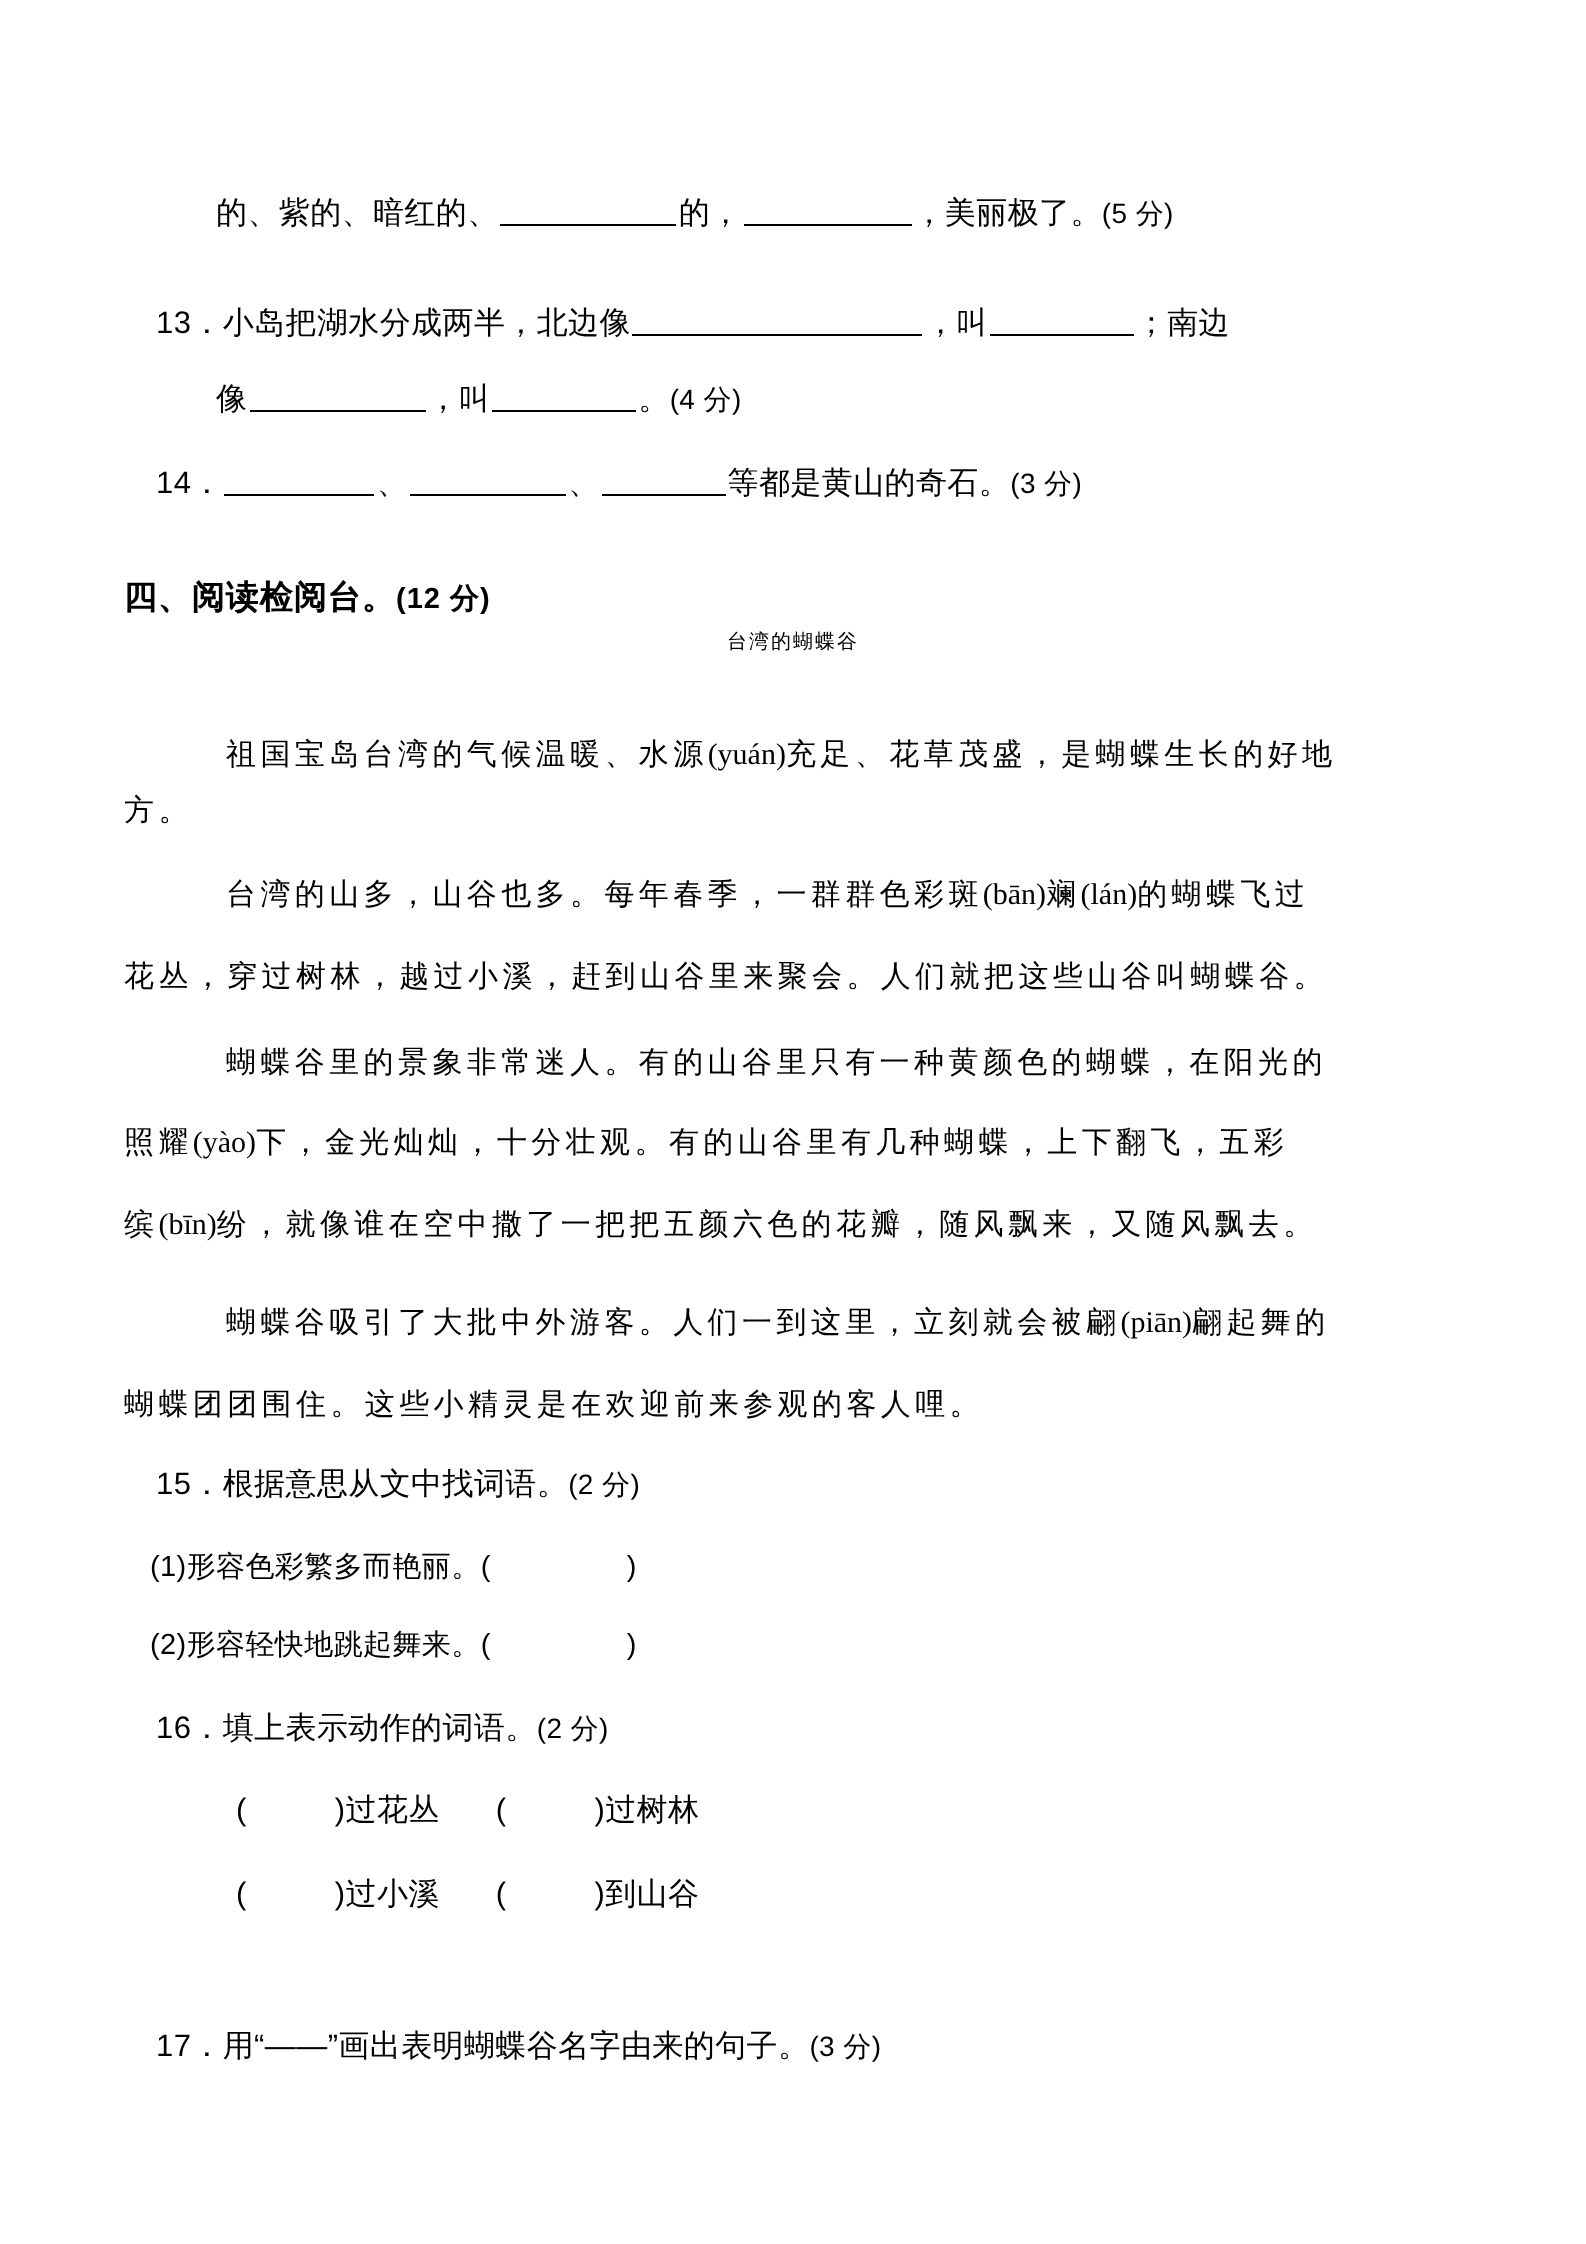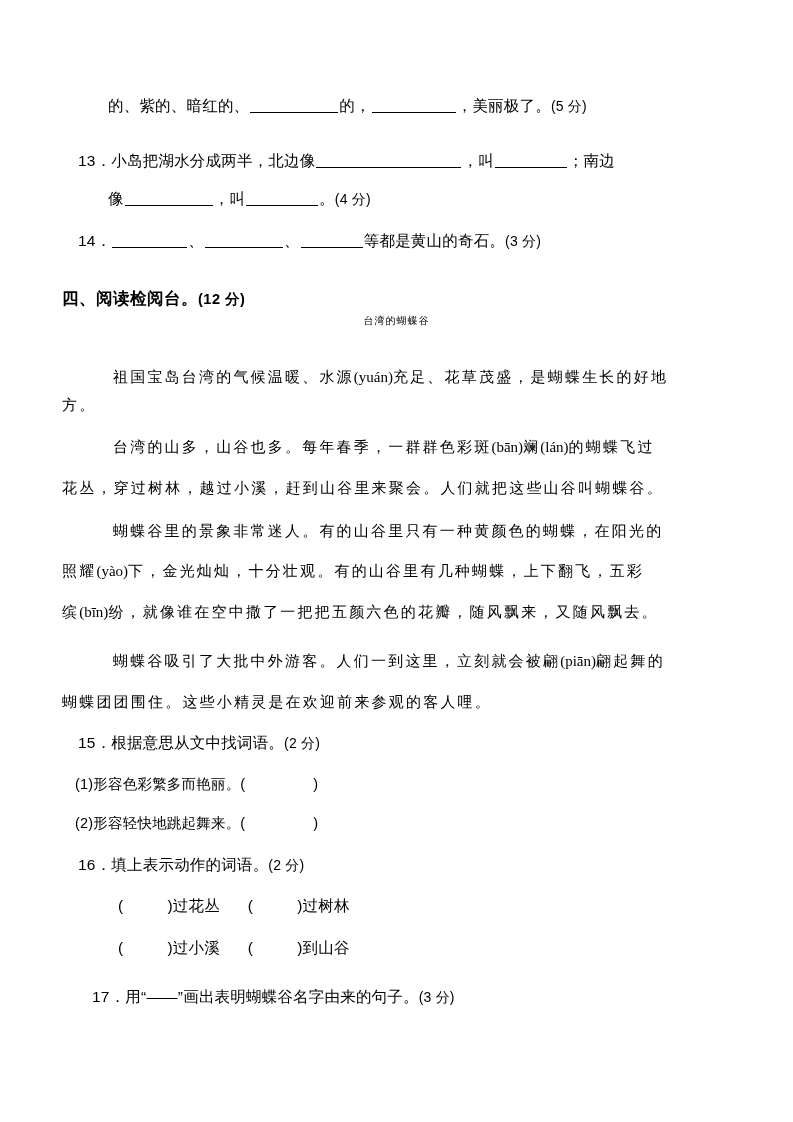--- a/index.html
+++ b/index.html
@@ -162,17 +162,17 @@
   <div class="row q" style="left:78px; top:857px;">
     <span class="qnum">16</span><span>．</span><span>填上表示动作的词语。</span><span class="score">(2 分)</span>
   </div>
   <div class="row q" style="left:118px; top:898px;">
     <span>(</span><span class="paren-gap" style="width:44px;"></span><span>)</span><span>过花丛</span><span class="paren-gap" style="width:28px;"></span><span>(</span><span class="paren-gap" style="width:44px;"></span><span>)</span><span>过树林</span>
   </div>
   <div class="row q" style="left:118px; top:940px;text-align:right;">
     <span>(</span><span class="paren-gap" style="width:44px;"></span><span>)</span><span>过小溪</span><span class="paren-gap" style="width:28px;"></span><span>(</span><span class="paren-gap" style="width:44px;"></span><span>)</span><span>到山谷</span>
   </div>
 
-  <div class="row q" style="left:78px; top:989px;margin-left:14px;">
+  <div class="row q" style="left:78px; top:1016px;">
     <span class="qnum">17</span><span>．</span><span>用“——”画出表明蝴蝶谷名字由来的句子。</span><span class="score">(3 分)</span>
   </div>
 
 </div>
 
 </body></html>

